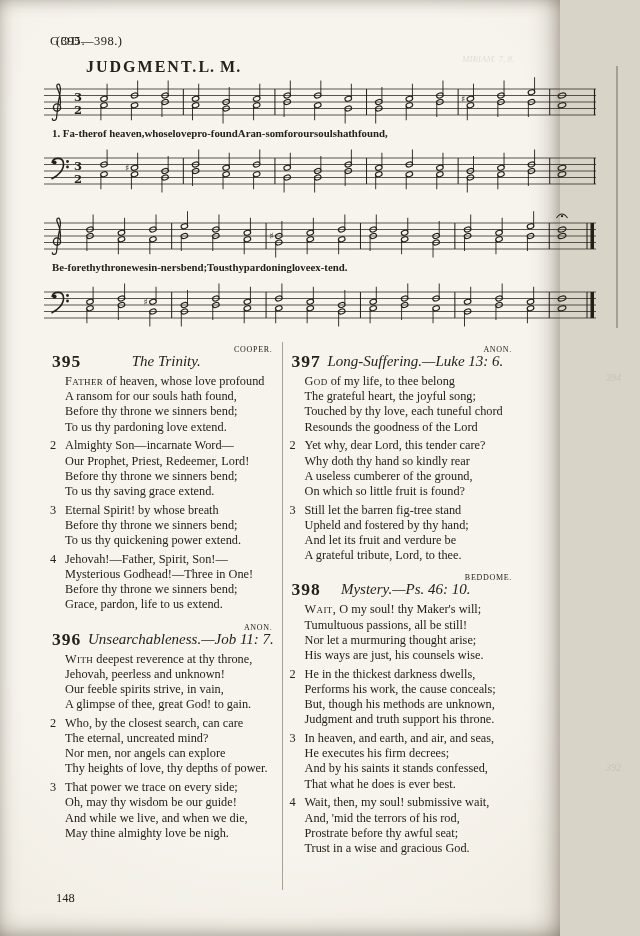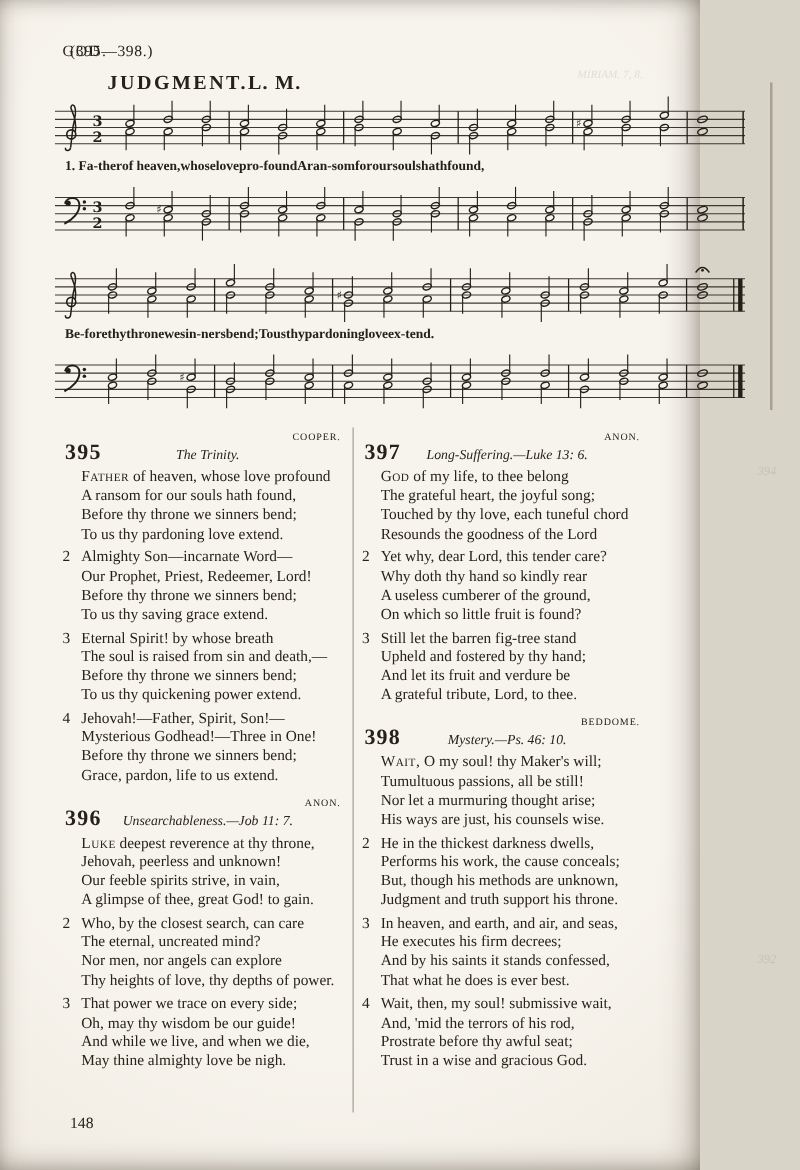--- a/index.html
+++ b/index.html
@@ -23,21 +23,21 @@
   .system svg{overflow:visible;display:block}
   .lyrics{position:absolute;top:43px;left:8px;right:14px;display:flex;justify-content:flex-start;
     font-size:10.8px;font-weight:bold;white-space:nowrap;color:#24201a}
   .columns{position:absolute;top:338px;left:46px;right:42px;bottom:26px;display:flex}
   .col{flex:1 1 0;padding:6px 4px 0 4px;min-width:0}
   .col-divider{width:1px;background:#8d877a;opacity:.75;margin:4px 3px 20px 3px}
   .hymn{margin-bottom:9px}
   .hymn-head{position:relative;height:26px;margin-bottom:4px}
   .hymn-num{position:absolute;left:2px;bottom:-2px;font-size:17.5px;font-weight:bold;letter-spacing:1px}
   .hymn-title{position:absolute;left:38px;right:30px;bottom:0;text-align:center;font-style:italic;
-    font-size:11px;white-space:nowrap;overflow:visible}
+    font-size:15px;white-space:nowrap;overflow:visible}
   .hymn-author{position:absolute;right:2px;top:1px;font-size:8px;letter-spacing:.7px}
   .verse{display:flex;margin-bottom:3.5px}
   .vnum{flex:none;width:15px;font-size:12.3px}
   .vbody{flex:1;min-width:0}
   .vline{font-size:12.3px;line-height:15.2px;white-space:nowrap}
   .sc{font-variant:small-caps;letter-spacing:.4px}
   .pagenum{position:absolute;left:56px;bottom:30px;font-size:12.5px}
   .ghost{position:absolute;color:#4a4438;font-style:italic;pointer-events:none;white-space:nowrap}
   .scanline{position:absolute;left:616px;top:66px;width:2px;height:262px;background:rgba(52,44,28,.30)}
 </style>
@@ -709,21 +709,20 @@
               <div class="vline">Almighty Son—incarnate Word—</div>
               <div class="vline">Our Prophet, Priest, Redeemer, Lord!</div>
               <div class="vline">Before thy throne we sinners bend;</div>
               <div class="vline">To us thy saving grace extend.</div>
             </div>
           </div>
           <div class="verse">
             <span class="vnum">3</span>
             <div class="vbody">
               <div class="vline">Eternal Spirit! by whose breath</div>
-              <div class="vline">The soul is raised from sin and death,—</div>
               <div class="vline">Before thy throne we sinners bend;</div>
               <div class="vline">To us thy quickening power extend.</div>
             </div>
           </div>
           <div class="verse">
             <span class="vnum">4</span>
             <div class="vbody">
               <div class="vline">Jehovah!—Father, Spirit, Son!—</div>
               <div class="vline">Mysterious Godhead!—Three in One!</div>
               <div class="vline">Before thy throne we sinners bend;</div>
@@ -733,21 +732,21 @@
         </section>
         <section class="hymn">
           <div class="hymn-head">
             <span class="hymn-num">396</span>
             <span class="hymn-title">Unsearchableness.—Job 11: 7.</span>
             <span class="hymn-author">ANON.</span>
           </div>
           <div class="verse">
             <span class="vnum"></span>
             <div class="vbody">
-              <div class="vline"><span class="sc">Luke</span> deepest reverence at thy throne,</div>
+              <div class="vline"><span class="sc">With</span> deepest reverence at thy throne,</div>
               <div class="vline">Jehovah, peerless and unknown!</div>
               <div class="vline">Our feeble spirits strive, in vain,</div>
               <div class="vline">A glimpse of thee, great God! to gain.</div>
             </div>
           </div>
           <div class="verse">
             <span class="vnum">2</span>
             <div class="vbody">
               <div class="vline">Who, by the closest search, can care</div>
               <div class="vline">The eternal, uncreated mind?</div>

